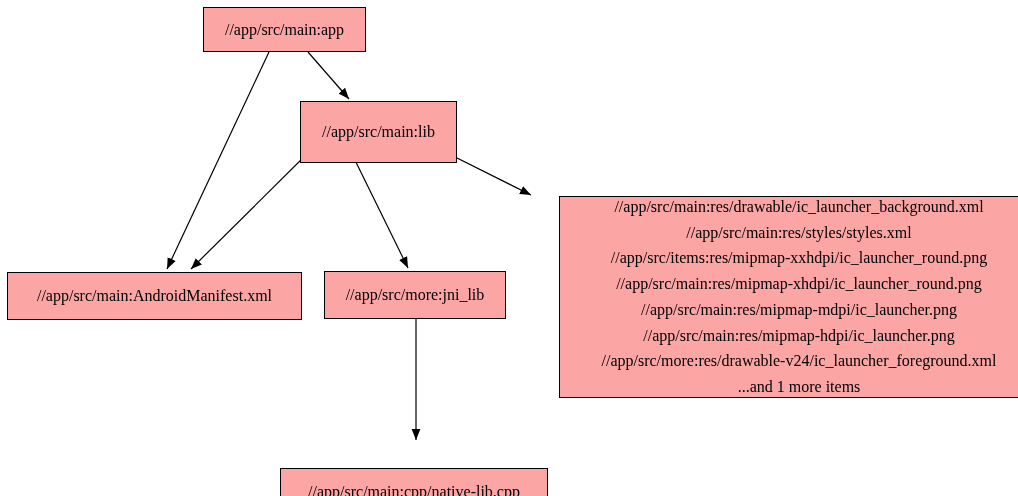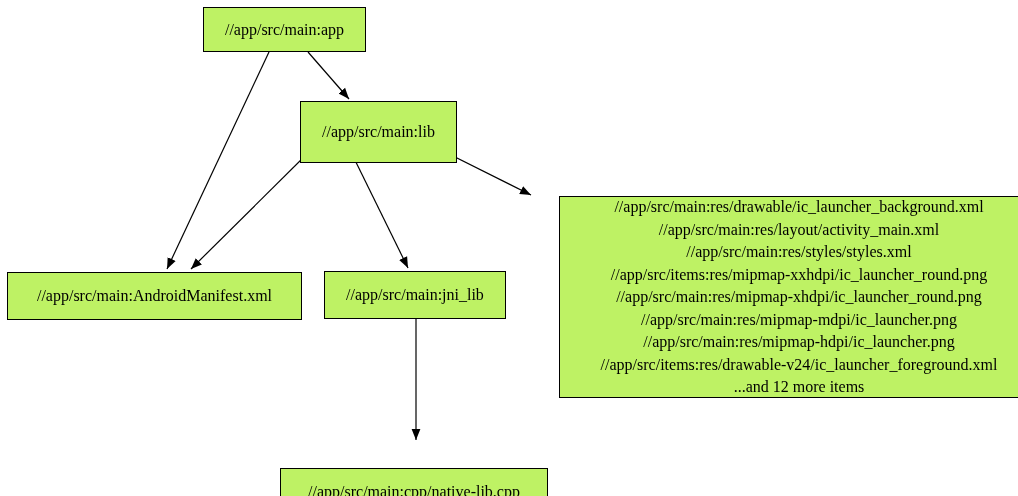--- a/index.html
+++ b/index.html
@@ -14,21 +14,21 @@
   }
   #edges {
     position: absolute;
     left: 0; top: 0;
     width: 1018px; height: 496px;
   }
   .node {
     position: absolute;
     box-sizing: border-box;
     border: 1px solid #000000;
-    background: #bef264;
+    background: #fca5a5;
     display: flex;
     align-items: center;
     justify-content: center;
     text-align: center;
     font-size: 16px;
     line-height: 20px;
     white-space: nowrap;
   }
   .node-app      { left: 203px; top: 7px;   width: 163px; height: 45px; }
   .node-lib      { left: 300px; top: 101px; width: 157px; height: 62px; }
@@ -64,32 +64,31 @@
 
   <div class="node node-lib">
     <span>//app/src/main:lib</span>
   </div>
 
   <div class="node node-manifest">
     <span>//app/src/main:AndroidManifest.xml</span>
   </div>
 
   <div class="node node-jni">
-    <span>//app/src/main:jni_lib</span>
+    <span>//app/src/more:jni_lib</span>
   </div>
 
   <div class="node node-res">
     <span class="res-line">//app/src/main:res/drawable/ic_launcher_background.xml</span>
-    <span class="res-line">//app/src/main:res/layout/activity_main.xml</span>
     <span class="res-line">//app/src/main:res/styles/styles.xml</span>
     <span class="res-line">//app/src/items:res/mipmap-xxhdpi/ic_launcher_round.png</span>
     <span class="res-line">//app/src/main:res/mipmap-xhdpi/ic_launcher_round.png</span>
     <span class="res-line">//app/src/main:res/mipmap-mdpi/ic_launcher.png</span>
     <span class="res-line">//app/src/main:res/mipmap-hdpi/ic_launcher.png</span>
-    <span class="res-line">//app/src/items:res/drawable-v24/ic_launcher_foreground.xml</span>
-    <span class="res-line">...and 12 more items</span>
+    <span class="res-line">//app/src/more:res/drawable-v24/ic_launcher_foreground.xml</span>
+    <span class="res-line">...and 1 more items</span>
   </div>
 
   <div class="node node-cpp">
     <span>//app/src/main:cpp/native-lib.cpp</span>
   </div>
 
 </div>
 
 </body></html>

